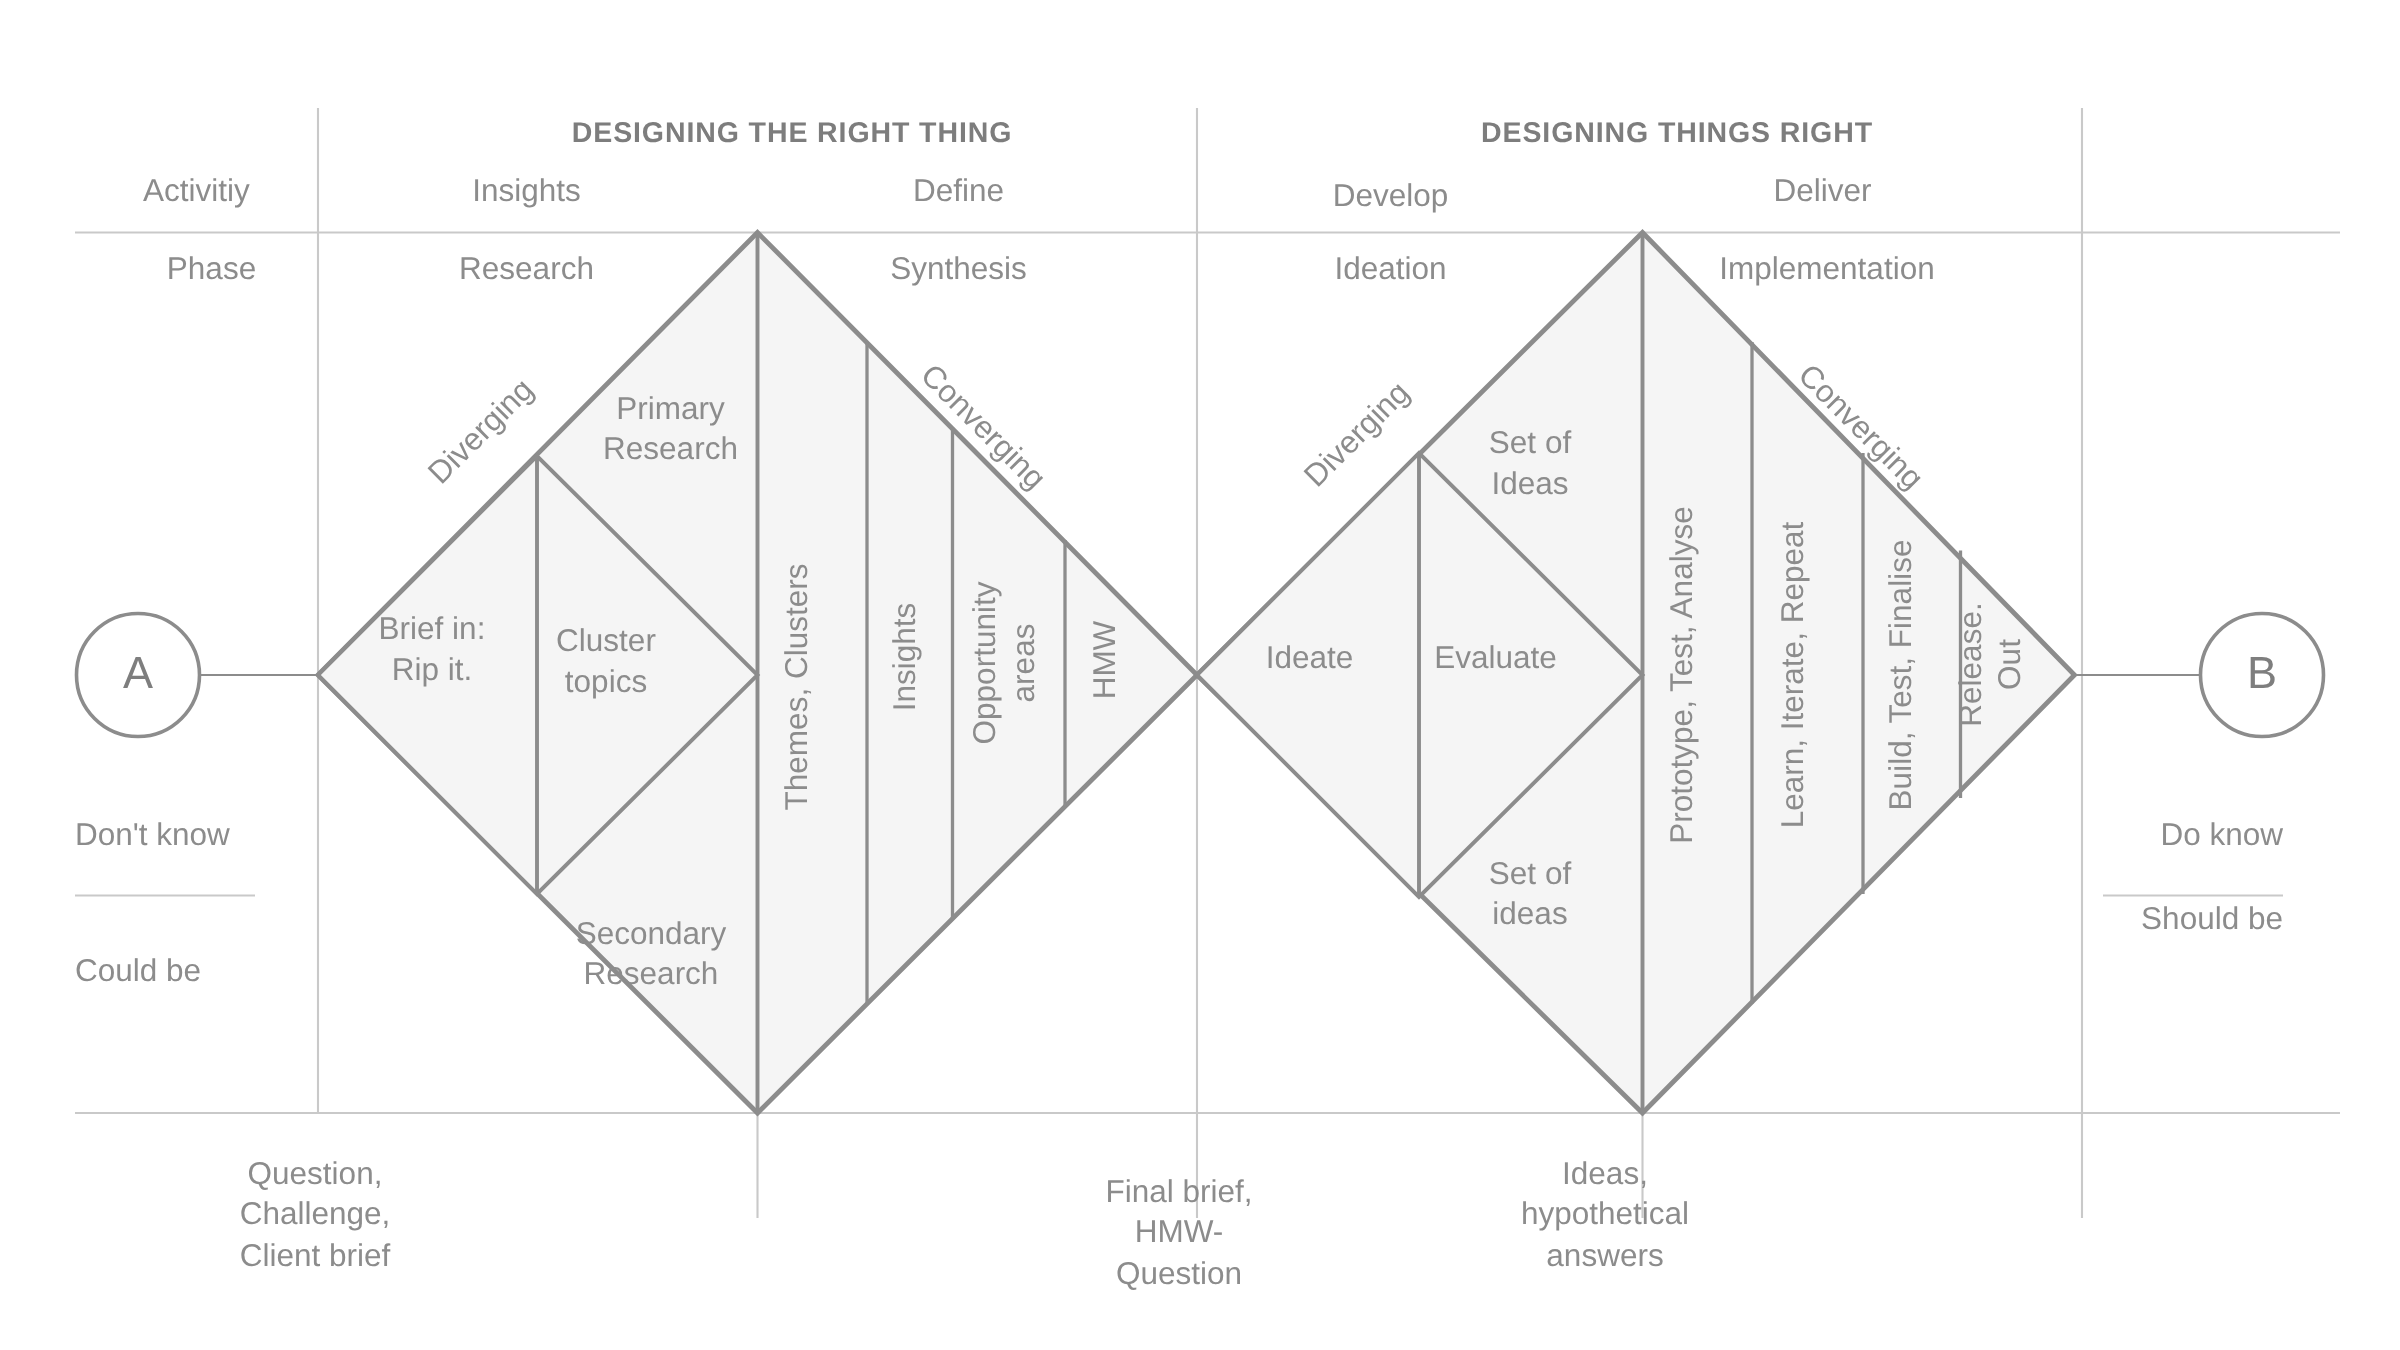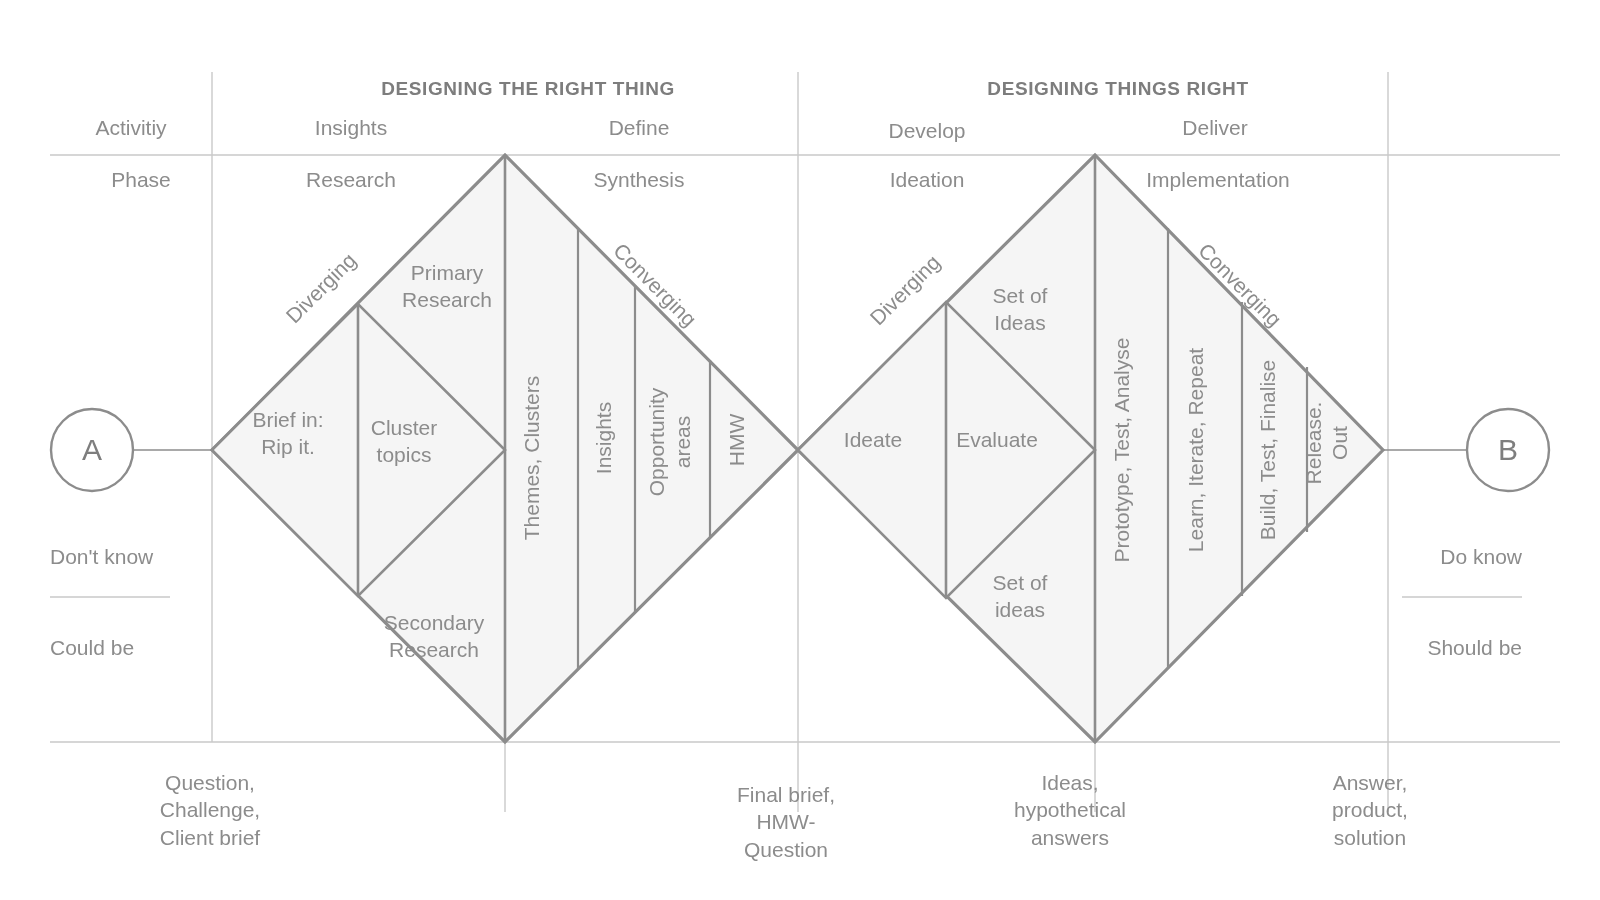--- a/index.html
+++ b/index.html
@@ -97,21 +97,21 @@
   <div class="lbl ctr axis-label" style="left:639px;top:180px;">Synthesis</div>
   <div class="lbl ctr axis-label" style="left:927px;top:180px;">Ideation</div>
   <div class="lbl ctr axis-label" style="left:1218px;top:180px;">Implementation</div>
 
   <div class="lbl ctr node-letter" style="left:92px;top:450px;">A</div>
   <div class="lbl ctr node-letter" style="left:1508px;top:450px;">B</div>
 
   <div class="lbl side-note" style="left:50px;top:544px;">Don't know</div>
   <div class="lbl side-note" style="left:50px;top:635px;">Could be</div>
   <div class="lbl side-note" style="left:1522px;top:544px;transform:translateX(-100%);">Do know</div>
-  <div class="lbl side-note" style="left:1522px;top:635px;transform:translateX(-100%);">Should be</div>
+  <div class="lbl side-note" style="left:1522px;top:600px;transform:translateX(-100%);">Should be</div>
 
   <div class="lbl diag" style="left:321px;top:288px;transform:translate(-50%,-50%) rotate(-45deg);">Diverging</div>
   <div class="lbl diag" style="left:655px;top:285px;transform:translate(-50%,-50%) rotate(45deg);">Converging</div>
   <div class="lbl diag" style="left:905px;top:290px;transform:translate(-50%,-50%) rotate(-45deg);">Diverging</div>
   <div class="lbl diag" style="left:1240px;top:285px;transform:translate(-50%,-50%) rotate(45deg);">Converging</div>
 
   <div class="lbl ctr cell-txt" style="left:288px;top:434px;">Brief in:
 Rip it.</div>
   <div class="lbl ctr cell-txt" style="left:404px;top:442px;">Cluster
 topics</div>
@@ -141,17 +141,14 @@
 
   <div class="lbl ctr bottom-cap" style="left:210px;top:810px;">Question,
 Challenge,
 Client brief</div>
   <div class="lbl ctr bottom-cap" style="left:786px;top:810px;margin-top:12px;">Final brief,
 HMW-
 Question</div>
   <div class="lbl ctr bottom-cap" style="left:1070px;top:810px;">Ideas,
 hypothetical
 answers</div>
-  <div class="lbl ctr bottom-cap" style="left:1370px;top:810px;">Answer,
-product,
-solution</div>
 
 </div>
 
 </body></html>

